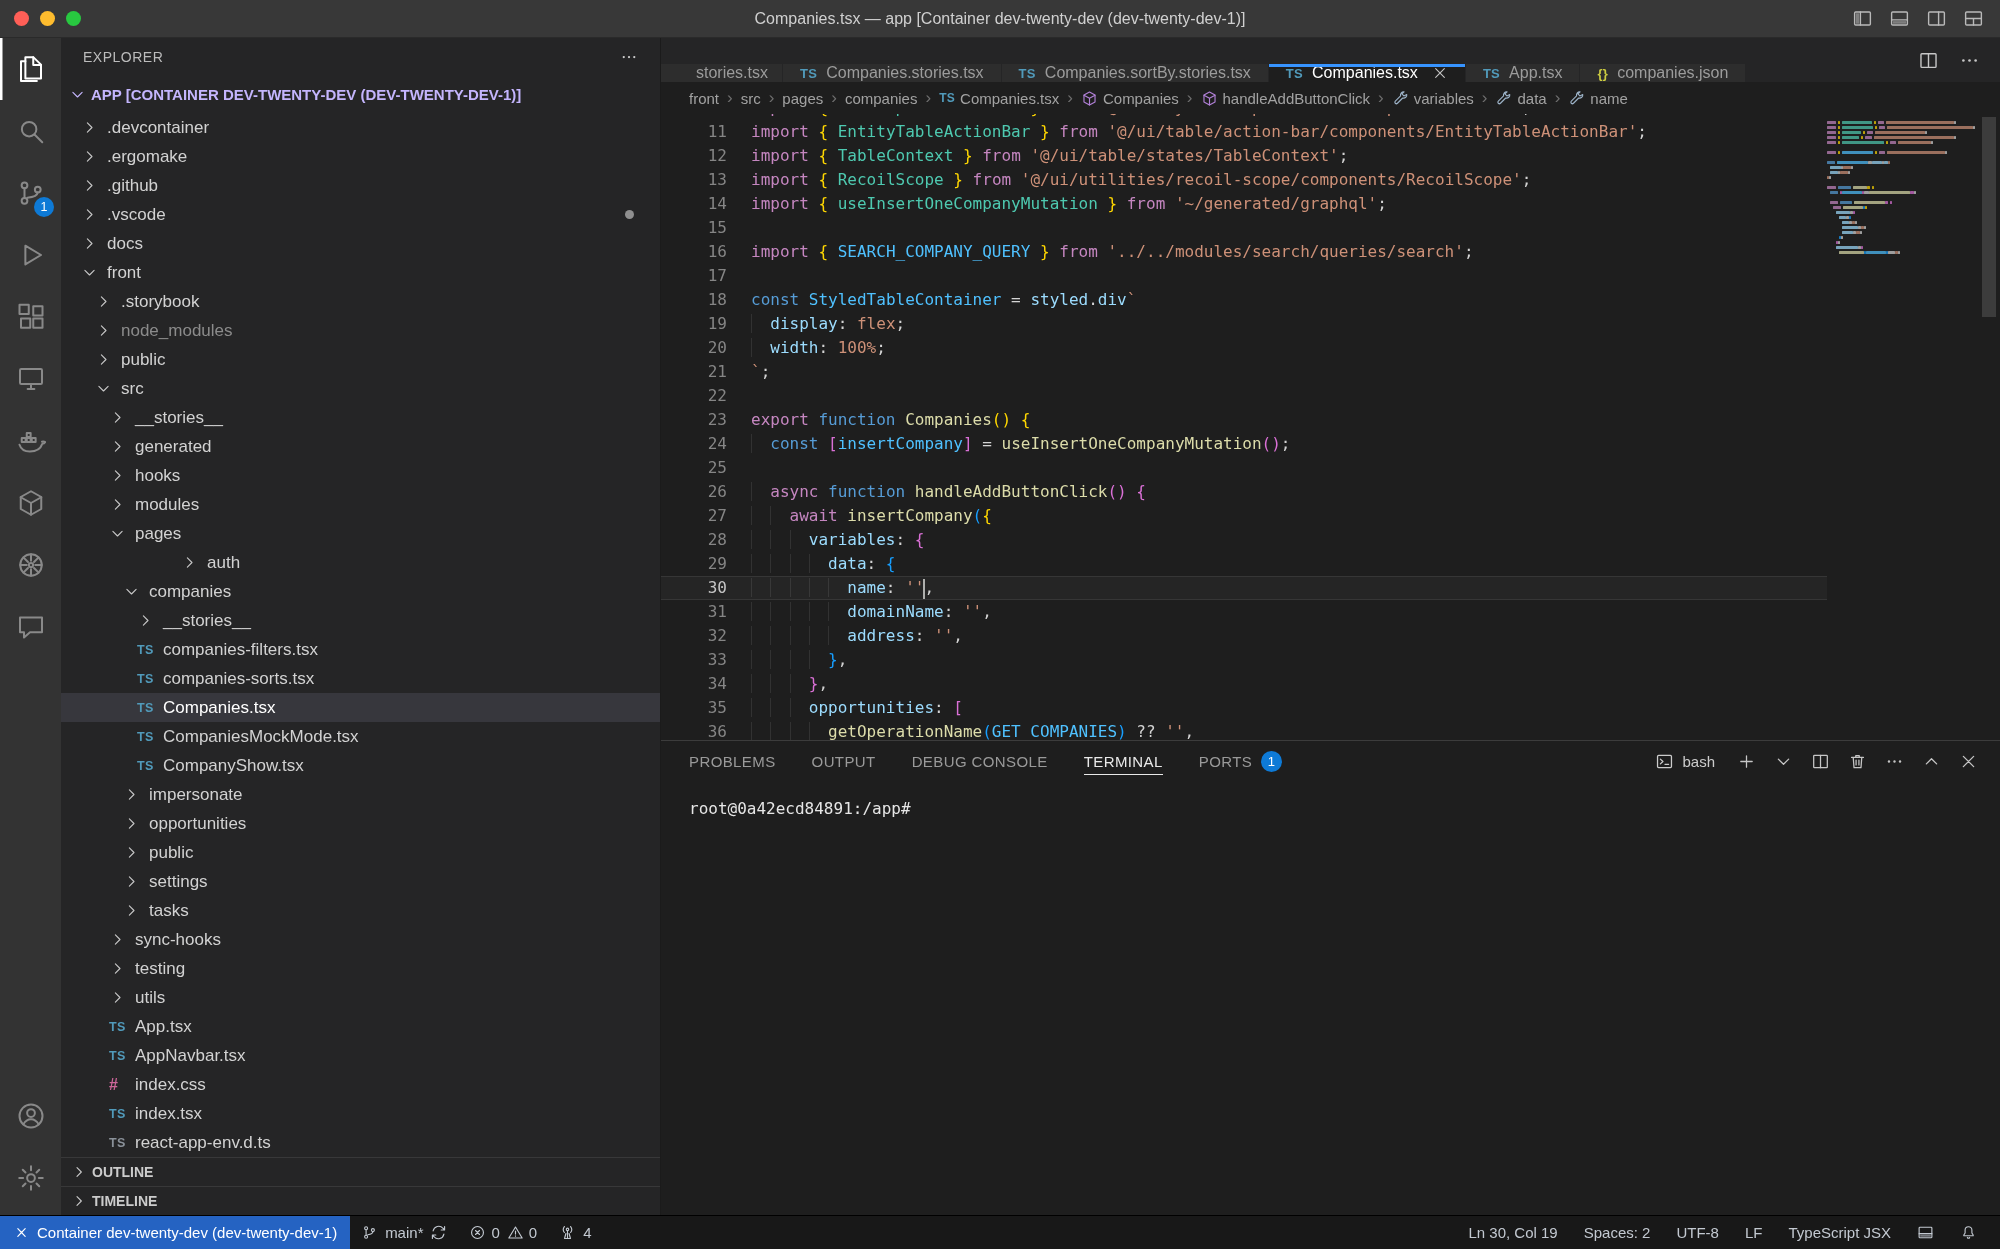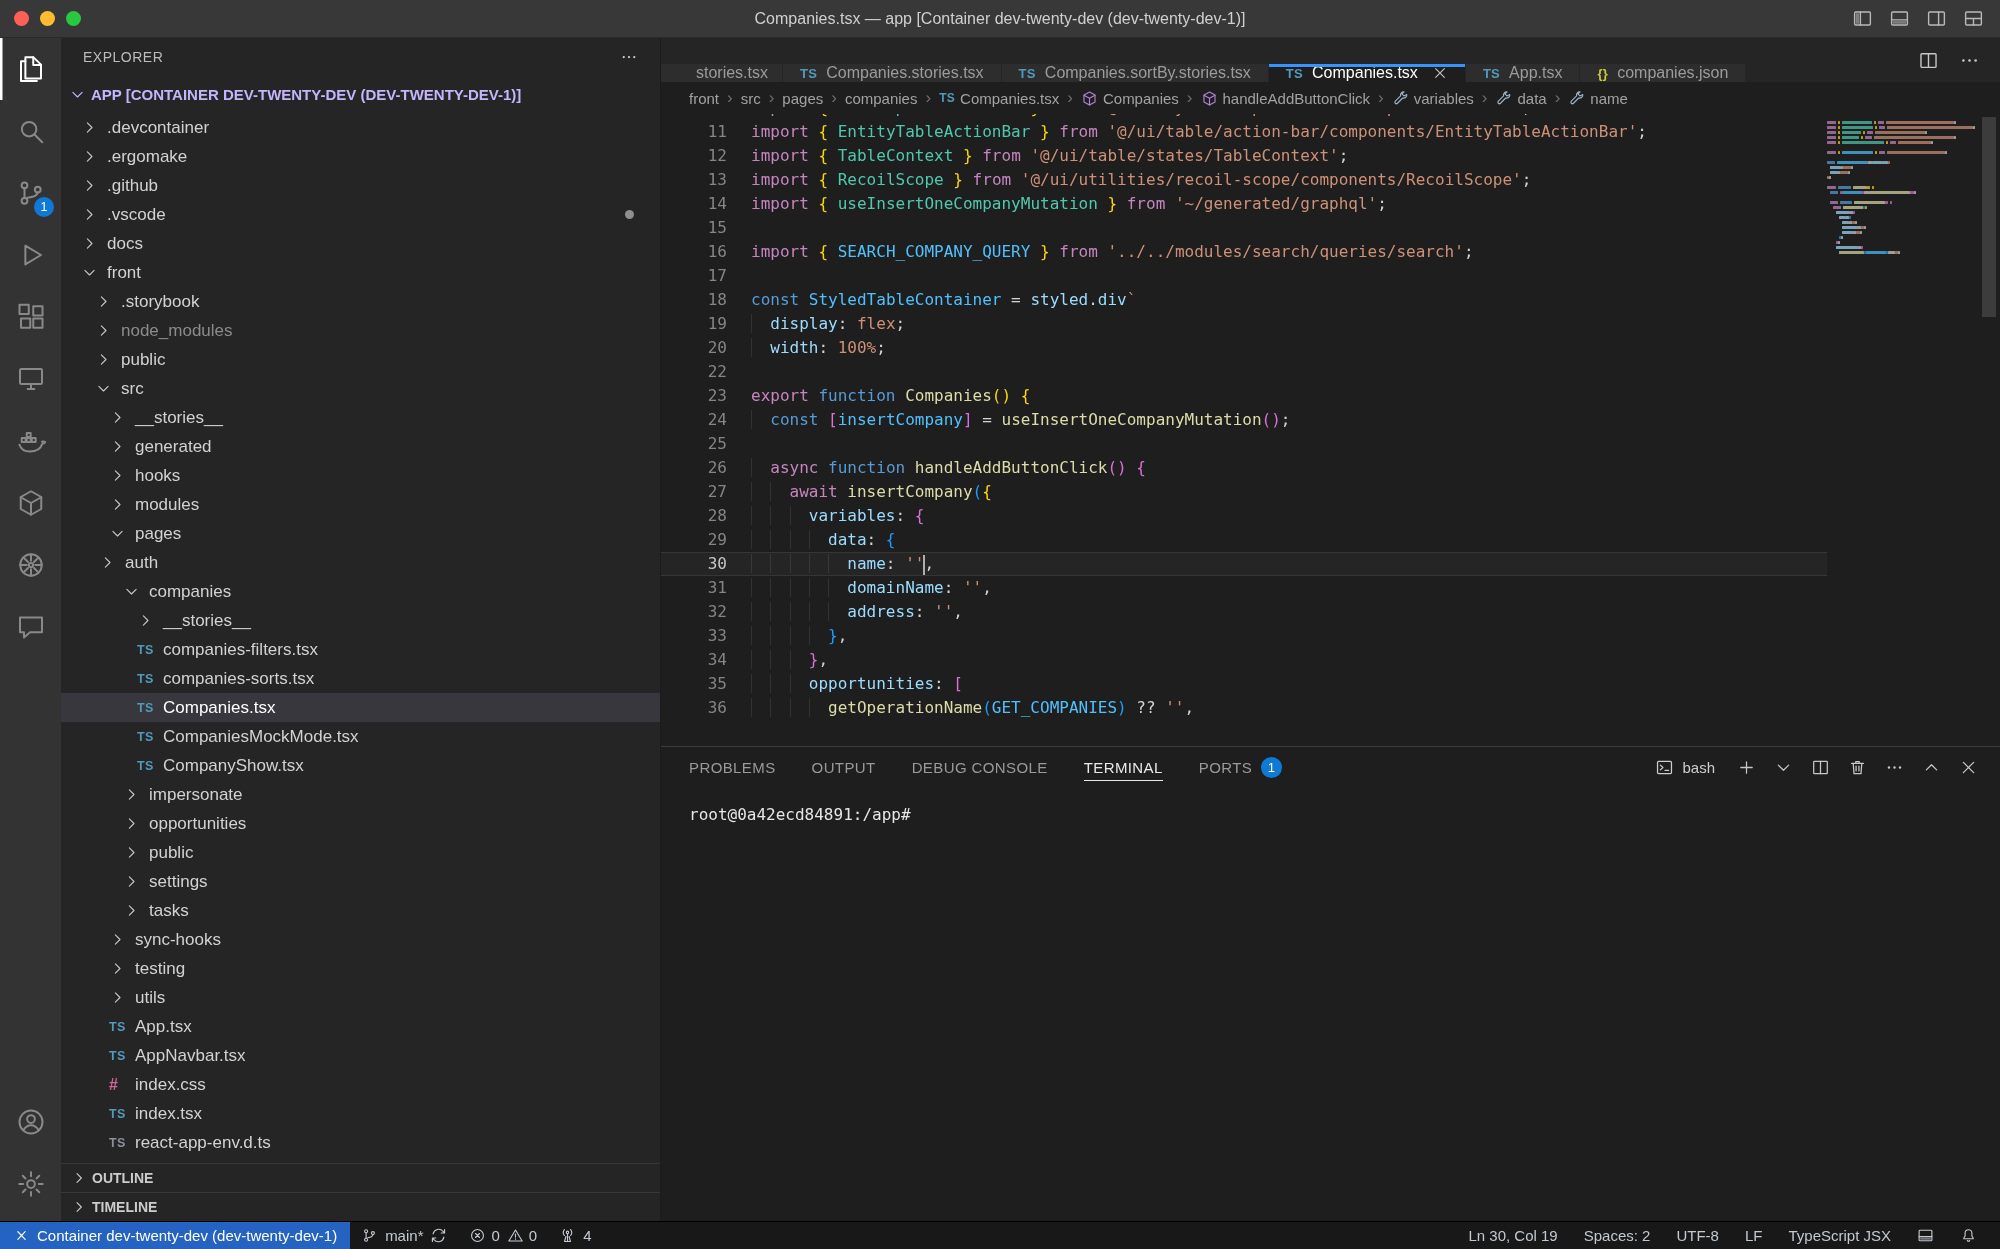--- a/index.html
+++ b/index.html
@@ -97,21 +97,21 @@
   .panel-tab{display:flex;align-items:center;gap:9px;color:#9a9a9a;font-size:15px;letter-spacing:.4px;position:relative;cursor:pointer}
   .panel-tab.active{color:#e9e9e9}
   .panel-tab.active::after{content:"";position:absolute;bottom:6px;left:0;right:0;height:1.5px;background:#e9e9e9}
   .panel-badge{min-width:21px;height:21px;border-radius:11px;background:var(--badge_bg,#0e7ad6);color:#fff;font-size:13px;display:flex;align-items:center;justify-content:center;padding:0 4px}
   .panel-controls{margin-left:auto;display:flex;align-items:center;gap:18px;color:#c6c6c6}
   .panel-controls .i svg{width:19px;height:19px}
   .shell-chip{display:flex;align-items:center;gap:8px;color:#cccccc;font-size:15px;margin-right:4px}
   .terminal{flex:1;padding:16px 0 0 28px;font-family:"DejaVu Sans Mono",monospace;font-size:16px;color:#e6e6e6;line-height:24px}
 
   
-  .statusbar{height:28px;background:var(--statusbar_bg,#181818);border-top:1px solid #000;display:flex;align-items:stretch;color:#c3c9d1;font-size:15px;flex:0 0 auto}
+  .statusbar{height:34px;background:var(--statusbar_bg,#181818);border-top:1px solid #000;display:flex;align-items:stretch;color:#c3c9d1;font-size:15px;flex:0 0 auto}
   .sb-item{display:flex;align-items:center;gap:7px;padding:0 11px;cursor:pointer;white-space:nowrap}
   .sb-item svg{width:17px;height:17px}
   .sb-item.remote{background:var(--remote_bg,#2563c2);color:#fff;max-width:392px;padding:0 13px}
   .sb-item.remote span{overflow:hidden;text-overflow:ellipsis;white-space:nowrap}
   .sb-group{display:flex;align-items:center;gap:5px}
   .sb-right{margin-left:auto;display:flex;align-items:stretch;padding-right:12px;gap:4px}
 </style>
 <style>.tk-kw{color:#C586C0}
 .tk-st{color:#569CD6}
 .tk-fn{color:#DCDCAA}
@@ -390,21 +390,21 @@
             <span class="tree-label">modules</span>
           </div>
           <div class="tree-row" style="padding-left: 48px;">
             <span class="tree-slot expanded">
               <svg viewBox="0 0 24 24" fill="none" stroke="currentColor" stroke-width="1.6" stroke-linecap="round" stroke-linejoin="round">
                 <path d="M9 5.5l6.5 6.5L9 18.5"></path>
               </svg>
             </span>
             <span class="tree-label">pages</span>
           </div>
-          <div class="tree-row" style="padding-left: 38px;">
+          <div class="tree-row" style="padding-left: 80px; margin-left: 40px;">
             <span class="tree-slot">
               <svg viewBox="0 0 24 24" fill="none" stroke="currentColor" stroke-width="1.6" stroke-linecap="round" stroke-linejoin="round">
                 <path d="M9 5.5l6.5 6.5L9 18.5"></path>
               </svg>
             </span>
             <span class="tree-label">auth</span>
           </div>
           <div class="tree-row" style="padding-left: 62px;">
             <span class="tree-slot expanded">
               <svg viewBox="0 0 24 24" fill="none" stroke="currentColor" stroke-width="1.6" stroke-linecap="round" stroke-linejoin="round">
@@ -721,20 +721,24 @@
                 <span class="ln">18</span>
                 <span class="code"><span class="tk-st">const</span><span class="tk-pl"> </span><span class="tk-cn">StyledTableContainer</span><span class="tk-pl"> = </span><span class="tk-vr">styled</span><span class="tk-pl">.</span><span class="tk-vr">div</span><span class="tk-str">`</span></span>
               </div>
               <div class="line">
                 <span class="ln">19</span>
                 <span class="code"><span class="tk-sp">  </span><span class="tk-vr">display</span><span class="tk-pl">:</span><span class="tk-str"> flex</span><span class="tk-pl">;</span></span>
               </div>
               <div class="line">
                 <span class="ln">20</span>
                 <span class="code"><span class="tk-sp">  </span><span class="tk-vr">width</span><span class="tk-pl">:</span><span class="tk-str"> 100%</span><span class="tk-pl">;</span></span>
+              </div>
+              <div class="line">
+                <span class="ln">21</span>
+                <span class="code"><span class="tk-str">`</span><span class="tk-pl">;</span></span>
               </div>
               <div class="line">
                 <span class="ln">22</span>
                 <span class="code"></span>
               </div>
               <div class="line">
                 <span class="ln">23</span>
                 <span class="code"><span class="tk-kw">export</span><span class="tk-pl"> </span><span class="tk-st">function</span><span class="tk-pl"> </span><span class="tk-fn">Companies</span><span class="tk-g">()</span><span class="tk-pl"> </span><span class="tk-g">{</span></span>
               </div>
               <div class="line">

